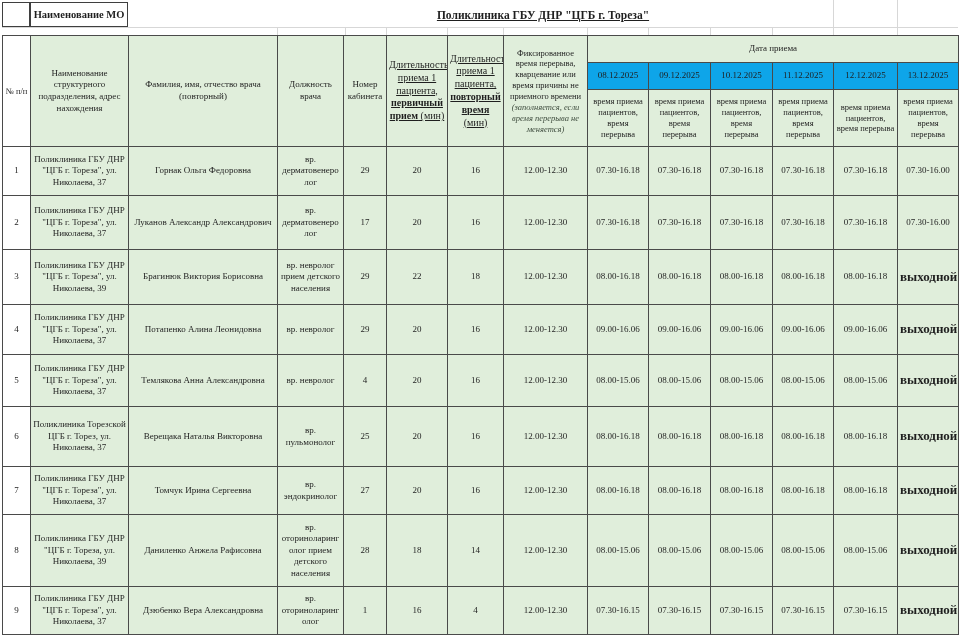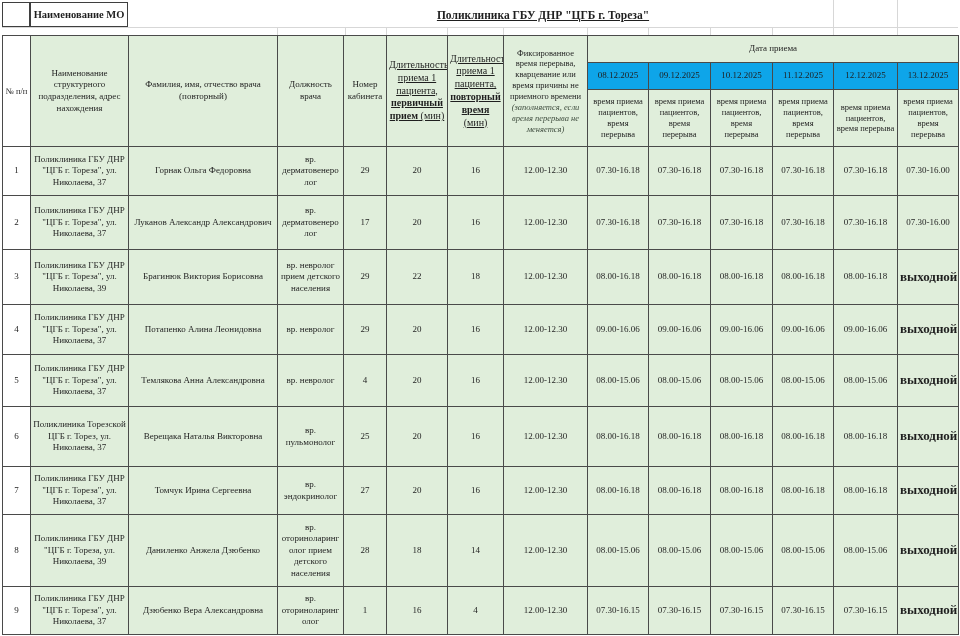--- a/index.html
+++ b/index.html
@@ -229,21 +229,21 @@
     <td class="sched">08.00-16.18</td>
     <td class="sched">08.00-16.18</td>
     <td class="sched">08.00-16.18</td>
     <td class="sched">08.00-16.18</td>
     <td class="sched">08.00-16.18</td>
     <td class="sched weekend">выходной</td>
   </tr>
       <tr style="height: 72px;">
     <td class="white">8</td>
     <td>Поликлиника ГБУ ДНР  "ЦГБ г. Тореза, ул. Николаева, 39</td>
-    <td>Даниленко Анжела Дзюбенко</td>
+    <td>Даниленко Анжела Рафисовна</td>
     <td class="pos-cell">вр. оториноларинголог прием детского населения</td>
     <td>28</td>
     <td>18</td>
     <td>14</td>
     <td>12.00-12.30</td>
     <td class="sched">08.00-15.06</td>
     <td class="sched">08.00-15.06</td>
     <td class="sched">08.00-15.06</td>
     <td class="sched">08.00-15.06</td>
     <td class="sched">08.00-15.06</td>

